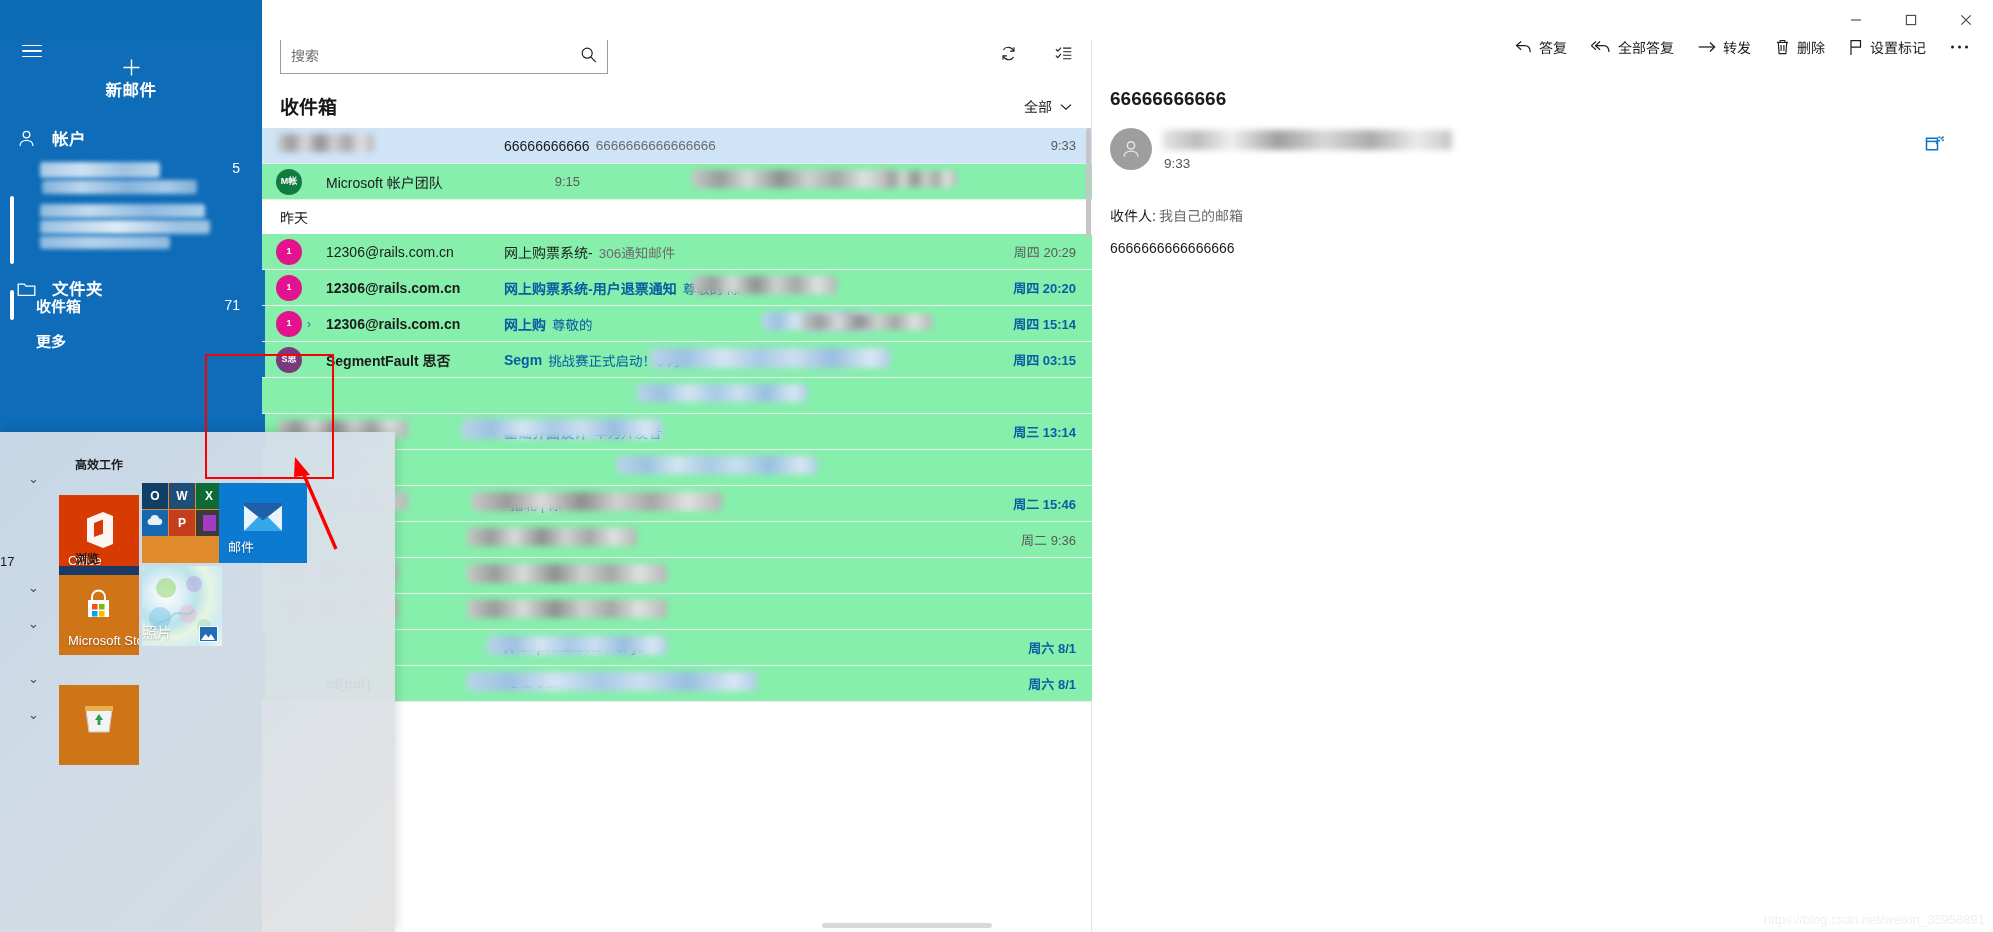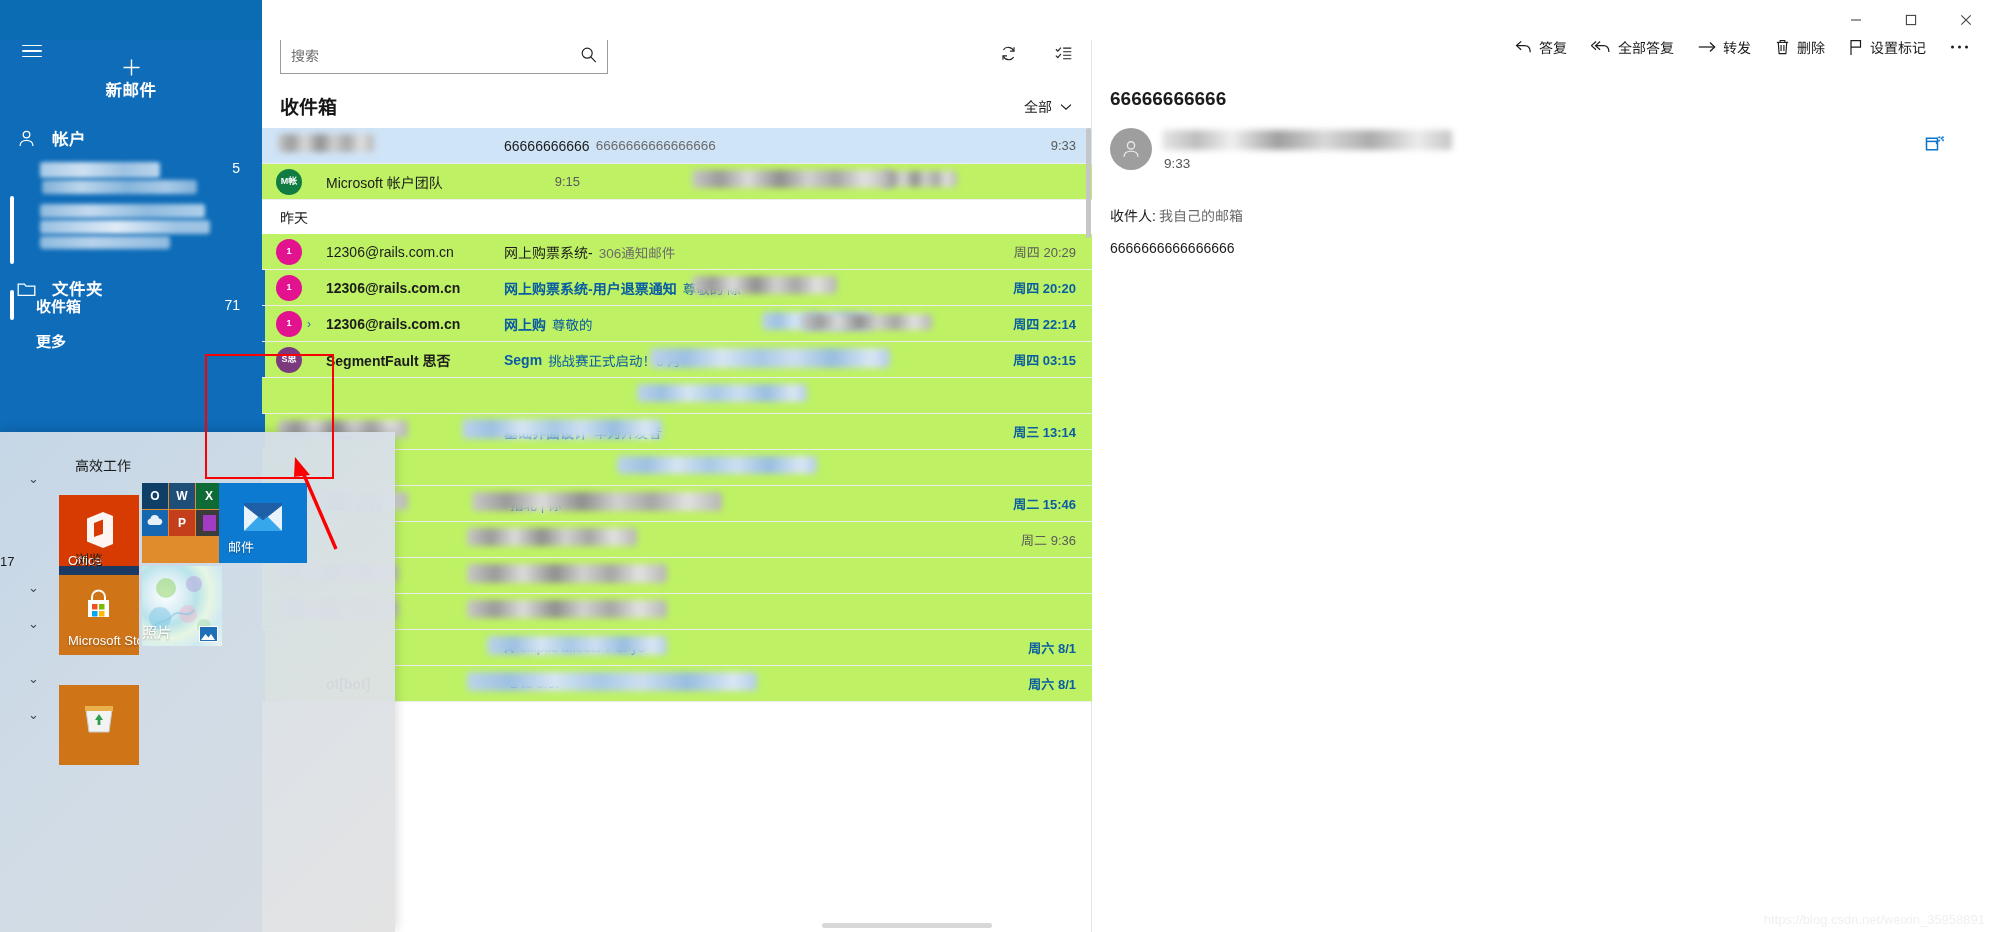--- a/index.html
+++ b/index.html
@@ -117,21 +117,21 @@
 
   .msglist { position:absolute; left:0; top:128px; width:830px; height:804px; overflow:hidden; }
 
   .daygroup {
     height:34px; display:flex; align-items:center; padding-left:18px;
     font-size:14px; color:#1b1b1b; background:#fff;
   }
 
   .row {
     position:relative; height:36px; display:flex; align-items:center;
-    border-bottom:1px solid #ededed; background:#bef264; cursor:pointer;
+    border-bottom:1px solid #ededed; background:#86efac; cursor:pointer;
   }
   .row.selected { background:#cfe4f7; }
   .row .accent {
     position:absolute; left:0; top:0; width:3px; height:100%; background:transparent;
   }
   .row.unread .accent { background:#0e6cb8; }
   .avatar {
     width:26px; height:26px; border-radius:50%; margin-left:14px; flex:0 0 26px;
     display:flex; align-items:center; justify-content:center;
     color:#fff; font-size:9px; font-weight:bold; line-height:1;
@@ -212,21 +212,21 @@
   }
 
   
   .startmenu {
     position:absolute; left:0; top:432px; width:395px; height:500px;
     background:linear-gradient(135deg, rgba(203,218,232,0.97) 0%, rgba(216,224,232,0.96) 45%, rgba(226,226,226,0.95) 100%);
     z-index:20; overflow:hidden;
     box-shadow: 2px -2px 10px rgba(0,0,0,0.14);
   }
   .sm-group-title {
-    position:absolute; font-size:14px; font-weight:normal; color:#1b1b1b;
+    position:absolute; font-size:12px; font-weight:bold; color:#1b1b1b;
   }
   .tile { position:absolute; cursor:pointer; overflow:hidden; }
   .tile-label {
     position:absolute; left:9px; bottom:7px; color:#fff; font-size:13px;
     text-shadow:0 1px 2px rgba(0,0,0,.35); white-space:nowrap;
   }
   .tile-label.sm { font-size:15px; left:0; bottom:4px; }
 
   .sm-chevs { position:absolute; left:28px; }
   .sm-chev { position:absolute; color:#4a4a4a; font-size:13px; }
@@ -411,21 +411,21 @@
         </div>
         <div class="row unread">
           <div class="accent"></div>
           <div class="avatar" style="background: rgb(227, 18, 142);">1</div>
           <div class="chev">›</div>
           <div class="sender">12306@rails.com.cn</div>
           <div class="subjectwrap">
             <span class="subject">网上购</span>
             <span class="preview">尊敬的</span>
           </div>
-          <div class="time">周四 22:14</div>
+          <div class="time">周四 15:14</div>
           <div class="redact blue" style="left: 500px; width: 110px; top: 6px; height: 18px;"></div>
           <div class="redact gray" style="left: 540px; width: 130px; top: 8px; height: 16px;"></div>
         </div>
         <div class="row unread">
           <div class="accent"></div>
           <div class="avatar" style="background: rgb(123, 58, 126);">S思</div>
           <div class="chev"></div>
           <div class="sender">SegmentFault 思否</div>
           <div class="subjectwrap">
             <span class="subject">Segm</span>

